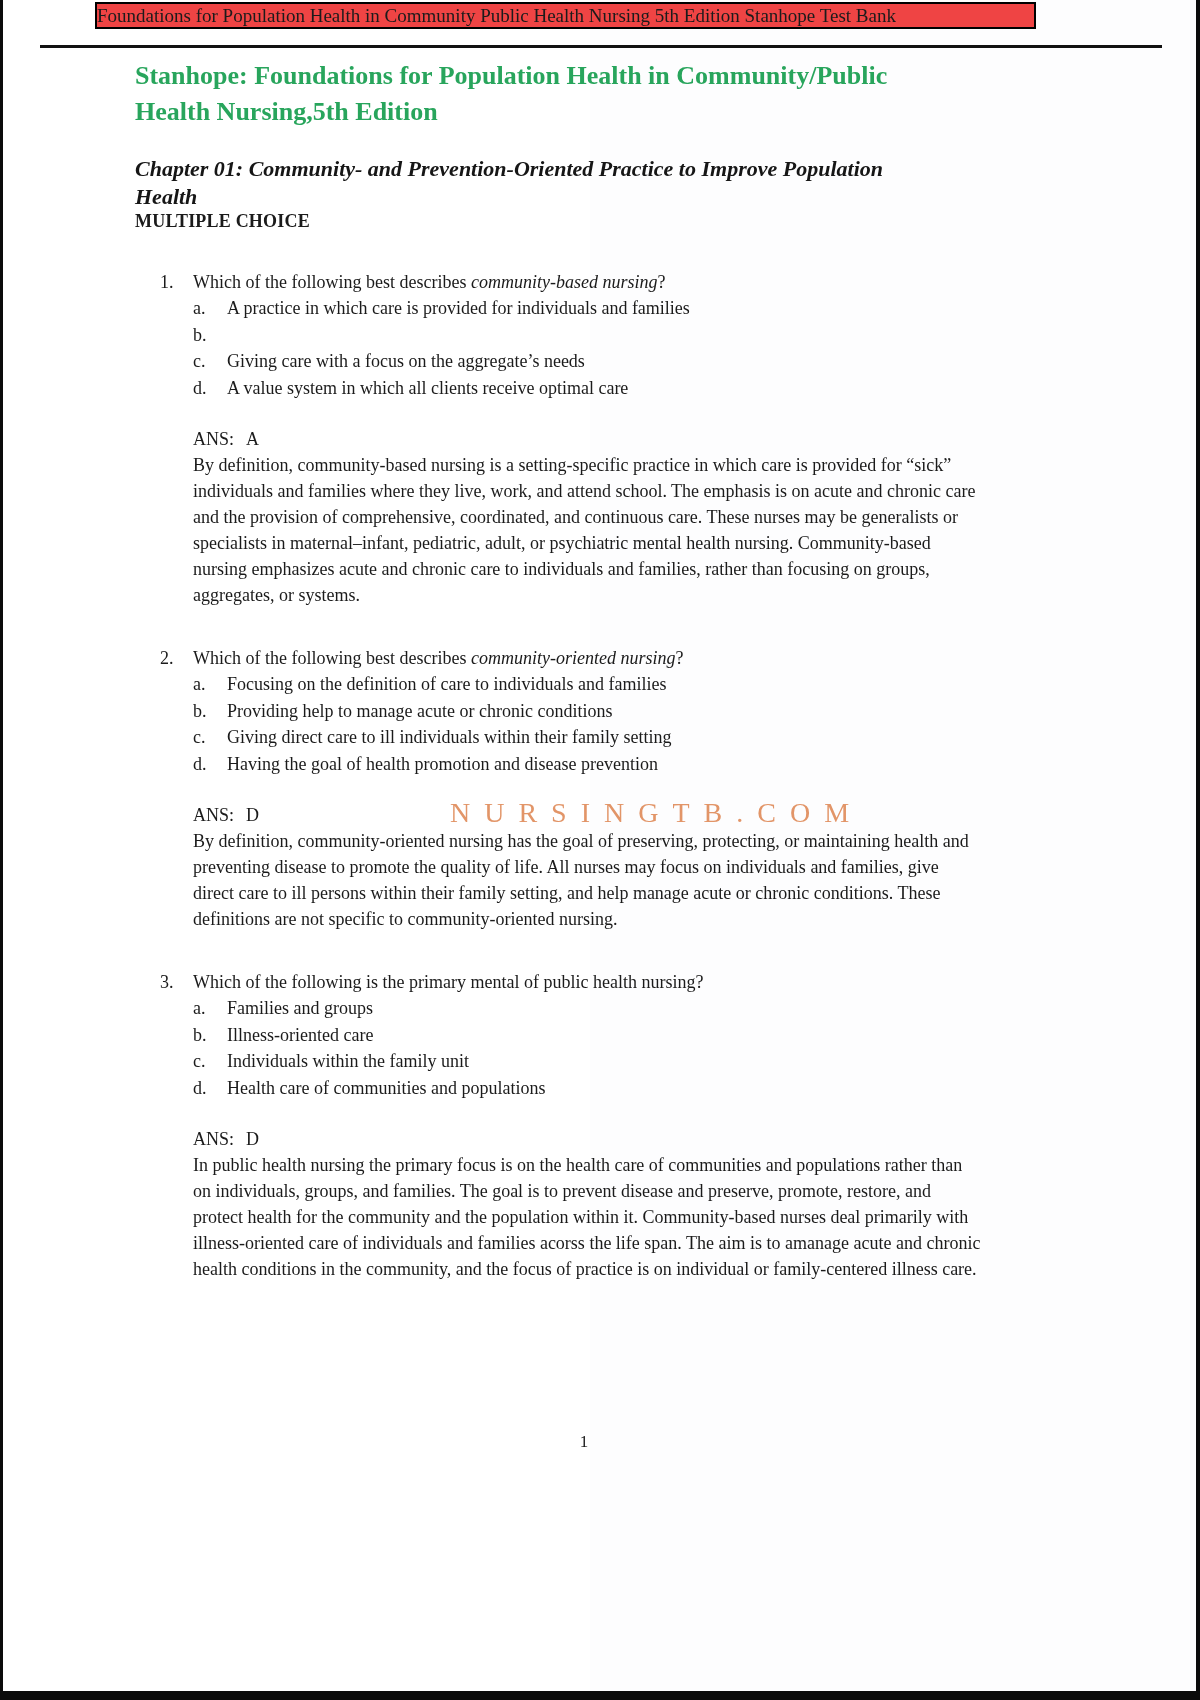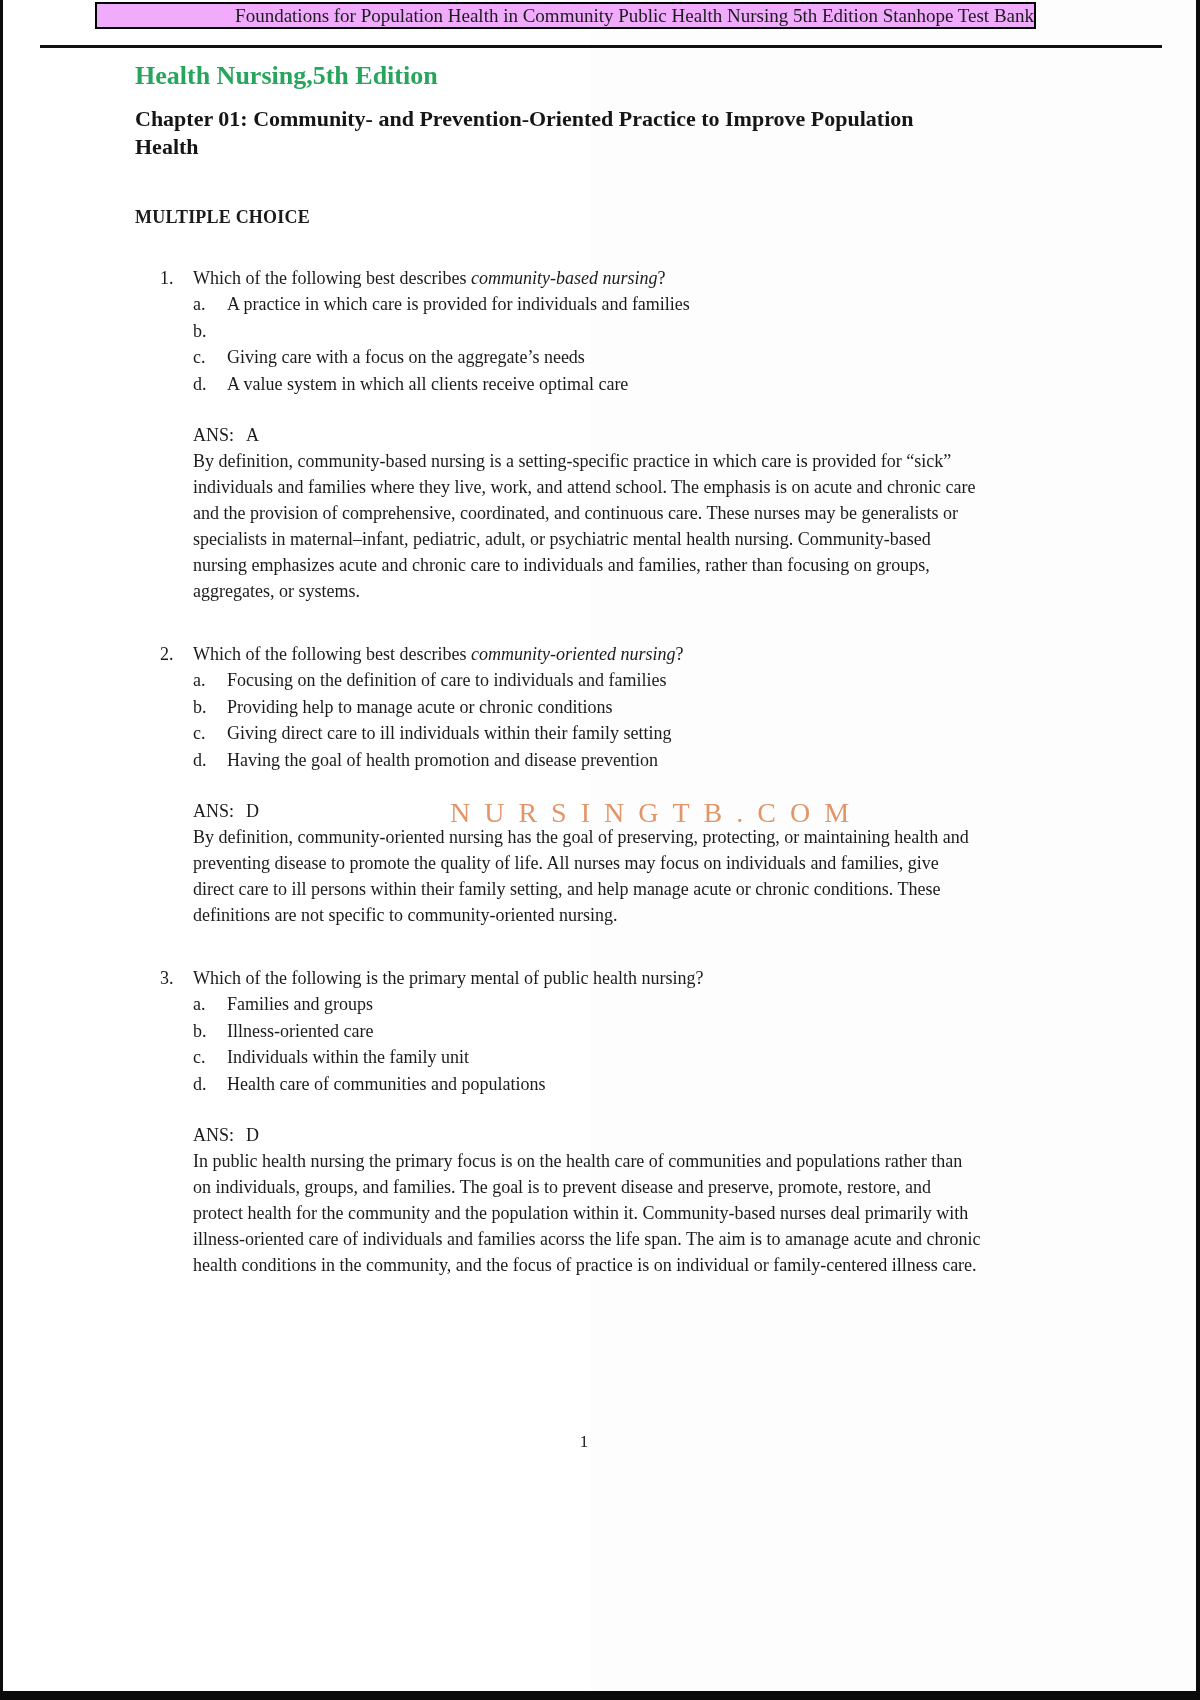--- a/index.html
+++ b/index.html
@@ -10,30 +10,30 @@
   
   .edge-left{position:absolute;left:0;top:0;width:3px;height:1700px;background:#0b0b0b;}
   .edge-right{position:absolute;right:0;top:0;width:4px;height:1700px;background:#0b0b0b;}
   .edge-bottom{position:absolute;left:0;bottom:0;width:1200px;height:9px;background:#0b0b0b;}
   
   .scan-tint{position:absolute;left:590px;top:0;width:606px;height:1691px;background:#fdfdfe;pointer-events:none;}
 
   .banner{
     position:absolute;left:95px;top:2px;width:941px;height:27px;
     border:2px solid #000;box-sizing:border-box;
-    font-size:19px;line-height:23px;text-align:right;white-space:nowrap;overflow:hidden;
-    background:#f0abfc;z-index:3;
+    font-size:19px;line-height:23px;text-align:left;white-space:nowrap;overflow:hidden;
+    background:#ef4444;z-index:3;
   }
   .header-rule{position:absolute;left:40px;top:45px;width:1122px;height:3px;background:#111;z-index:2;}
 
   .content{position:absolute;left:135px;top:58px;width:990px;z-index:2;}
 
   .book-title{color:var(--title-green,#28a55c);font-weight:bold;font-size:26px;line-height:36px;}
-  .chapter{font-weight:bold;font-size:22px;line-height:28px;margin-top:11px;color:#161616;}
-  .mc-label{font-weight:bold;font-size:18px;margin-top:46px;letter-spacing:.2px;}
+  .chapter{font-weight:bold;font-size:22px;line-height:28px;margin-top:25px;color:#161616;font-style:italic;}
+  .mc-label{font-weight:bold;font-size:18px;letter-spacing:.2px;}
 
   .q{margin-top:37px;font-size:18px;}
   .qrow{display:flex;line-height:26px;}
   .qnum{width:33px;padding-left:25px;flex:0 0 auto;}
   .qstem{flex:1;}
   .qstem i{font-style:italic;}
   .opts{margin-left:58px;}
   .opt{display:flex;line-height:26.5px;}
   .olet{width:34px;flex:0 0 auto;}
   .ans{margin-left:58px;margin-top:25px;line-height:26px;}
@@ -54,20 +54,21 @@
   <div class="scan-tint"></div>
   <div class="edge-left"></div>
   <div class="edge-right"></div>
   <div class="edge-bottom"></div>
 
   <div class="banner">Foundations for Population Health in Community Public Health Nursing 5th Edition Stanhope Test Bank</div>
   <div class="header-rule"></div>
 
   <div class="content">
     <div class="book-title">
+      <div>Stanhope: Foundations for Population Health in Community/Public</div>
       <div>Health Nursing,5th Edition</div>
     </div>
     <div class="chapter">
       <div>Chapter 01: Community- and Prevention-Oriented Practice to Improve Population</div>
       <div>Health</div>
     </div>
     <div class="mc-label">MULTIPLE CHOICE</div>
 
     <div class="q">
       <div class="qrow">

